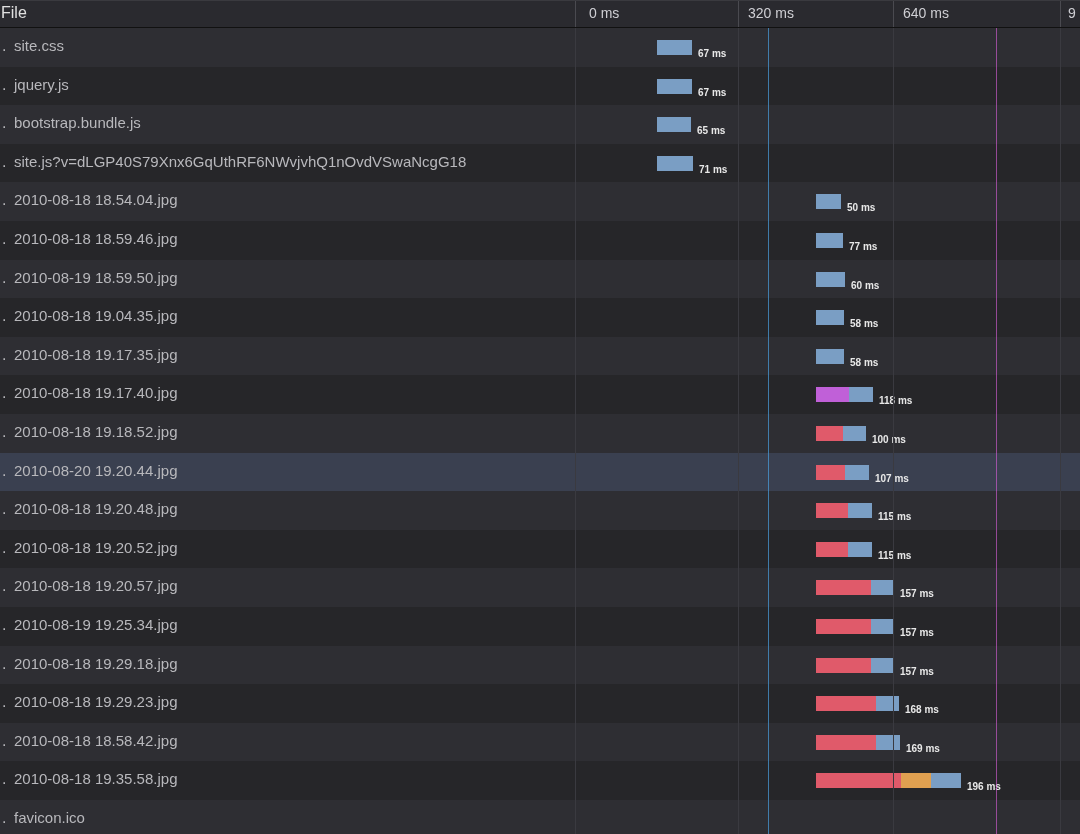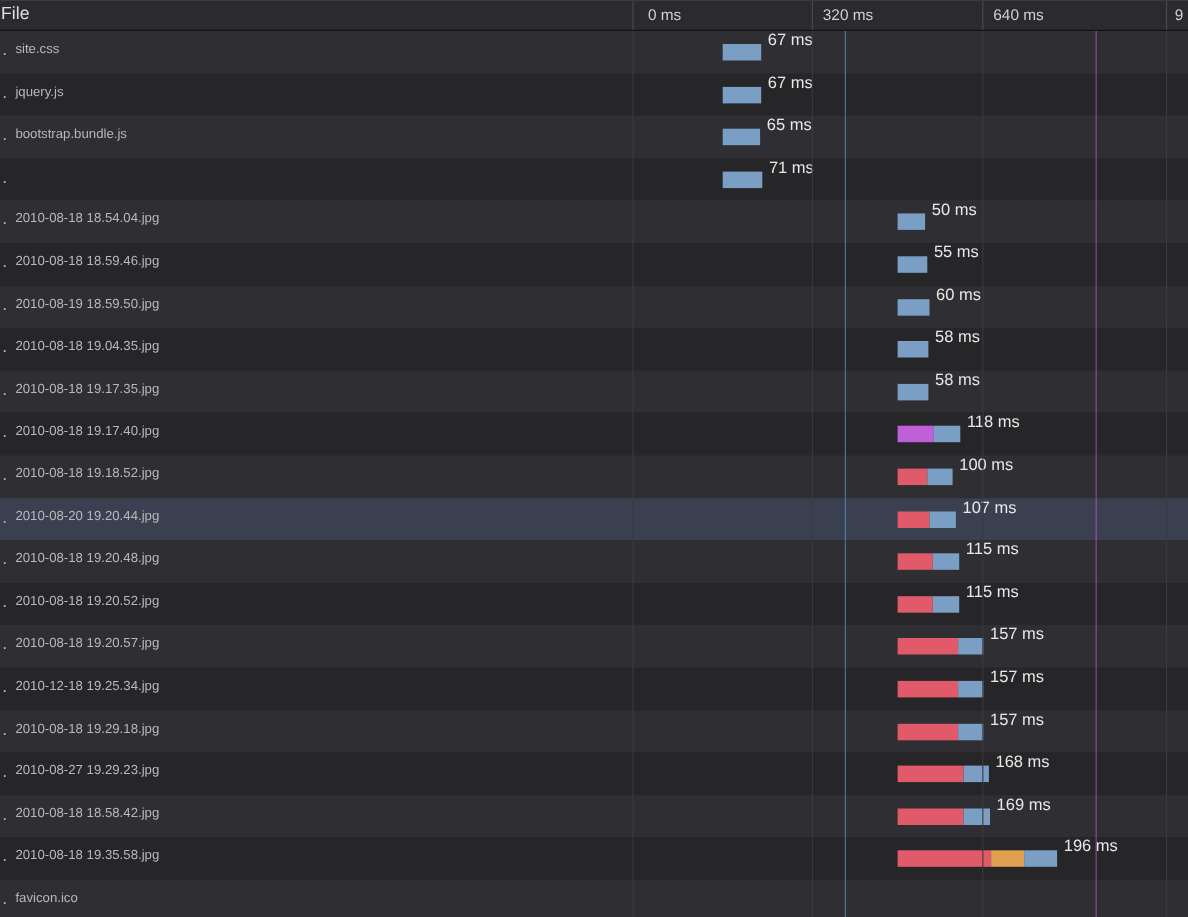--- a/index.html
+++ b/index.html
@@ -59,21 +59,21 @@
     height: 38.6px;
     width: 1080px;
   }
   .row.even { background: #2e2e33; }
   .row.odd  { background: #262629; }
   .row.selected { background: #3a4050; }
   .row .name {
     position: absolute;
     left: 14px;
     top: 9px;
-    font-size: 12px;
+    font-size: 15px;
     color: #b8b8bc;
     white-space: nowrap;
   }
   .row .dots {
     position: absolute;
     left: 2px;
     top: 9px;
     color: #b8b8bc;
     font-size: 16px;
   }
@@ -87,23 +87,23 @@
     display: inline-block;
     height: 15px;
     vertical-align: top;
   }
   .c-blue    { background: #7a9ec4; }
   .c-red     { background: #e05a6a; }
   .c-magenta { background: #c060d8; }
   .c-orange  { background: #e0a050; }
   .row .dur {
     position: absolute;
-    top: 0;
-    font-size: 15px;
-    font-weight: 400;
+    top: 20px;
+    font-size: 10px;
+    font-weight: 700;
     color: #e8e8e8;
     white-space: nowrap;
   }
   
   .marker {
     position: absolute;
     top: 0;
     height: 834px;
     width: 1px;
     z-index: 3;
@@ -169,34 +169,35 @@
         <span class="dur" style="left: 698px;">67 ms</span>
       </div>
       <div class="row even">
         <span class="dots">.</span>
         <span class="name">bootstrap.bundle.js</span>
         <span class="bar-wrap" style="left: 657px;"><span class="seg c-blue" style="width: 34px;"></span></span>
         <span class="dur" style="left: 697px;">65 ms</span>
       </div>
       <div class="row odd">
         <span class="dots">.</span>
+        <span class="name">site.js?v=dLGP40S79Xnx6GqUthRF6NWvjvhQ1nOvdVSwaNcgG18</span>
         <span class="bar-wrap" style="left: 657px;"><span class="seg c-blue" style="width: 36px;"></span></span>
         <span class="dur" style="left: 699px;">71 ms</span>
       </div>
       <div class="row even">
         <span class="dots">.</span>
         <span class="name">2010-08-18 18.54.04.jpg</span>
         <span class="bar-wrap" style="left: 816px;"><span class="seg c-blue" style="width: 25px;"></span></span>
         <span class="dur" style="left: 847px; text-align: center;">50 ms</span>
       </div>
       <div class="row odd">
         <span class="dots">.</span>
         <span class="name">2010-08-18 18.59.46.jpg</span>
         <span class="bar-wrap" style="left: 816px;"><span class="seg c-blue" style="width: 27px;"></span></span>
-        <span class="dur" style="left: 849px;">55 ms</span>
+        <span class="dur" style="left: 849px;">77 ms</span>
       </div>
       <div class="row even">
         <span class="dots">.</span>
         <span class="name">2010-08-19 18.59.50.jpg</span>
         <span class="bar-wrap" style="left: 816px;"><span class="seg c-blue" style="width: 29px;"></span></span>
         <span class="dur" style="left: 851px;">60 ms</span>
       </div>
       <div class="row odd">
         <span class="dots">.</span>
         <span class="name">2010-08-18 19.04.35.jpg</span>
@@ -240,33 +241,33 @@
         <span class="dur" style="left: 878px;">115 ms</span>
       </div>
       <div class="row even">
         <span class="dots">.</span>
         <span class="name">2010-08-18 19.20.57.jpg</span>
         <span class="bar-wrap" style="left: 816px;"><span class="seg c-red" style="width: 55px;"></span><span class="seg c-blue" style="width: 23px;"></span></span>
         <span class="dur" style="left: 900px;">157 ms</span>
       </div>
       <div class="row odd">
         <span class="dots">.</span>
-        <span class="name">2010-12-18 19.25.34.jpg</span>
+        <span class="name">2010-08-19 19.25.34.jpg</span>
         <span class="bar-wrap" style="left: 816px;"><span class="seg c-red" style="width: 55px;"></span><span class="seg c-blue" style="width: 23px;"></span></span>
         <span class="dur" style="left: 900px;">157 ms</span>
       </div>
       <div class="row even">
         <span class="dots">.</span>
         <span class="name">2010-08-18 19.29.18.jpg</span>
         <span class="bar-wrap" style="left: 816px;"><span class="seg c-red" style="width: 55px;"></span><span class="seg c-blue" style="width: 23px;"></span></span>
         <span class="dur" style="left: 900px;">157 ms</span>
       </div>
       <div class="row odd">
         <span class="dots">.</span>
-        <span class="name">2010-08-27 19.29.23.jpg</span>
+        <span class="name">2010-08-18 19.29.23.jpg</span>
         <span class="bar-wrap" style="left: 816px;"><span class="seg c-red" style="width: 60px;"></span><span class="seg c-blue" style="width: 23px;"></span></span>
         <span class="dur" style="left: 905px;">168 ms</span>
       </div>
       <div class="row even">
         <span class="dots">.</span>
         <span class="name">2010-08-18 18.58.42.jpg</span>
         <span class="bar-wrap" style="left: 816px;"><span class="seg c-red" style="width: 60px;"></span><span class="seg c-blue" style="width: 24px;"></span></span>
         <span class="dur" style="left: 906px;">169 ms</span>
       </div>
       <div class="row odd">

